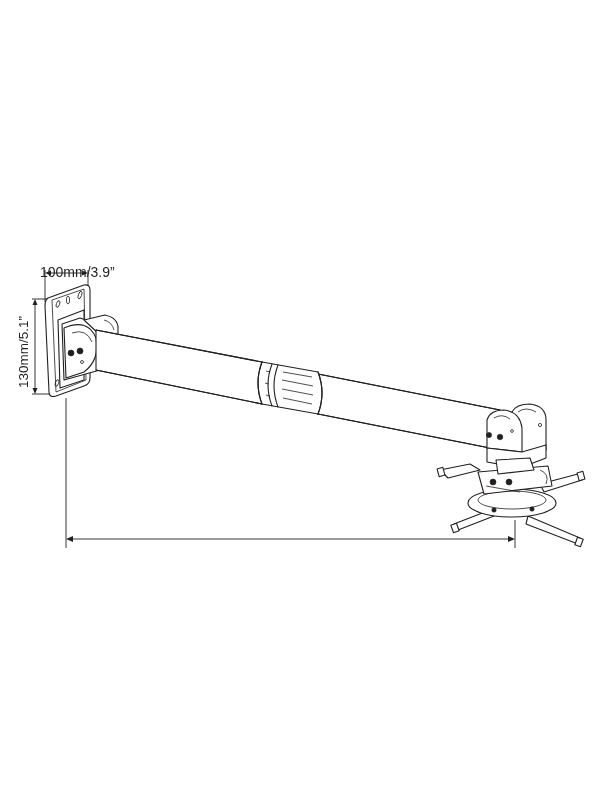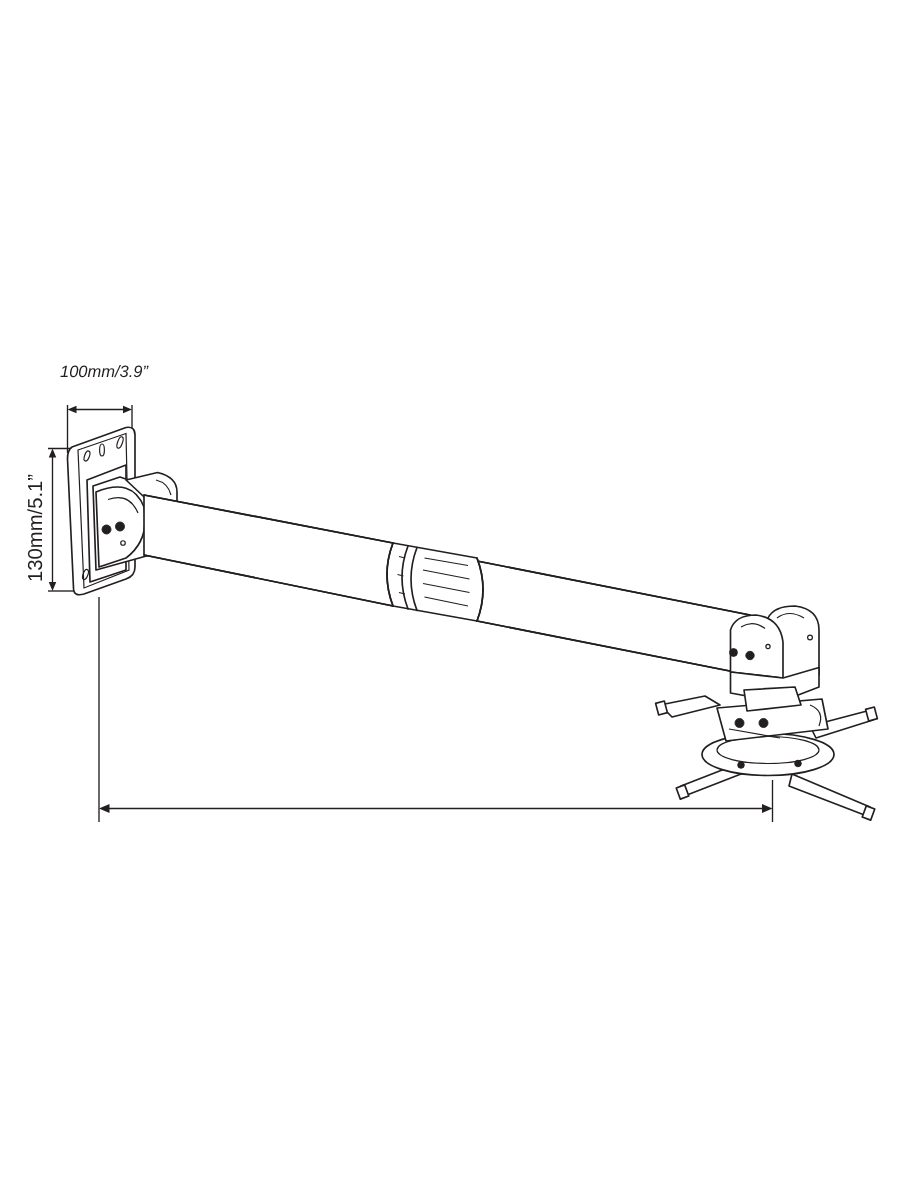--- a/index.html
+++ b/index.html
@@ -1,19 +1,19 @@
 <!DOCTYPE html>
 <html><head>
 <meta charset="utf-8">
 <style>
   html, body { margin: 0; padding: 0; background: #ffffff; }
   body { width: 600px; height: 800px; position: relative; overflow: hidden; font-family: "Liberation Sans", sans-serif; }
   #stage { position: absolute; left: 0; top: 0; width: 600px; height: 800px; }
   .lbl { position: absolute; font-family: "Liberation Sans", sans-serif; color: #231f20; white-space: nowrap; }
-  #lbl-width { left: 40px; top: 242px; font-size: 11px; font-style: italic; }
+  #lbl-width { left: 40px; top: 264px; font-size: 14px; }
   #lbl-height { left: 16px; top: 388px; font-size: 13.5px; transform: rotate(-90deg); transform-origin: 0 0; }
   svg .ln { fill: none; stroke: #231f20; stroke-width: 1.1; stroke-linejoin: round; stroke-linecap: round; }
   svg .thin { fill: none; stroke: #231f20; stroke-width: 0.8; }
   svg .fillw { fill: #ffffff; stroke: #231f20; stroke-width: 1.1; stroke-linejoin: round; }
   svg .dim { fill: none; stroke: #231f20; stroke-width: 0.9; }
   svg .arrow { fill: #231f20; stroke: none; }
   svg .dark { fill: #231f20; stroke: #231f20; stroke-width: 0.6; }
 </style>
 </head>
 <body>

